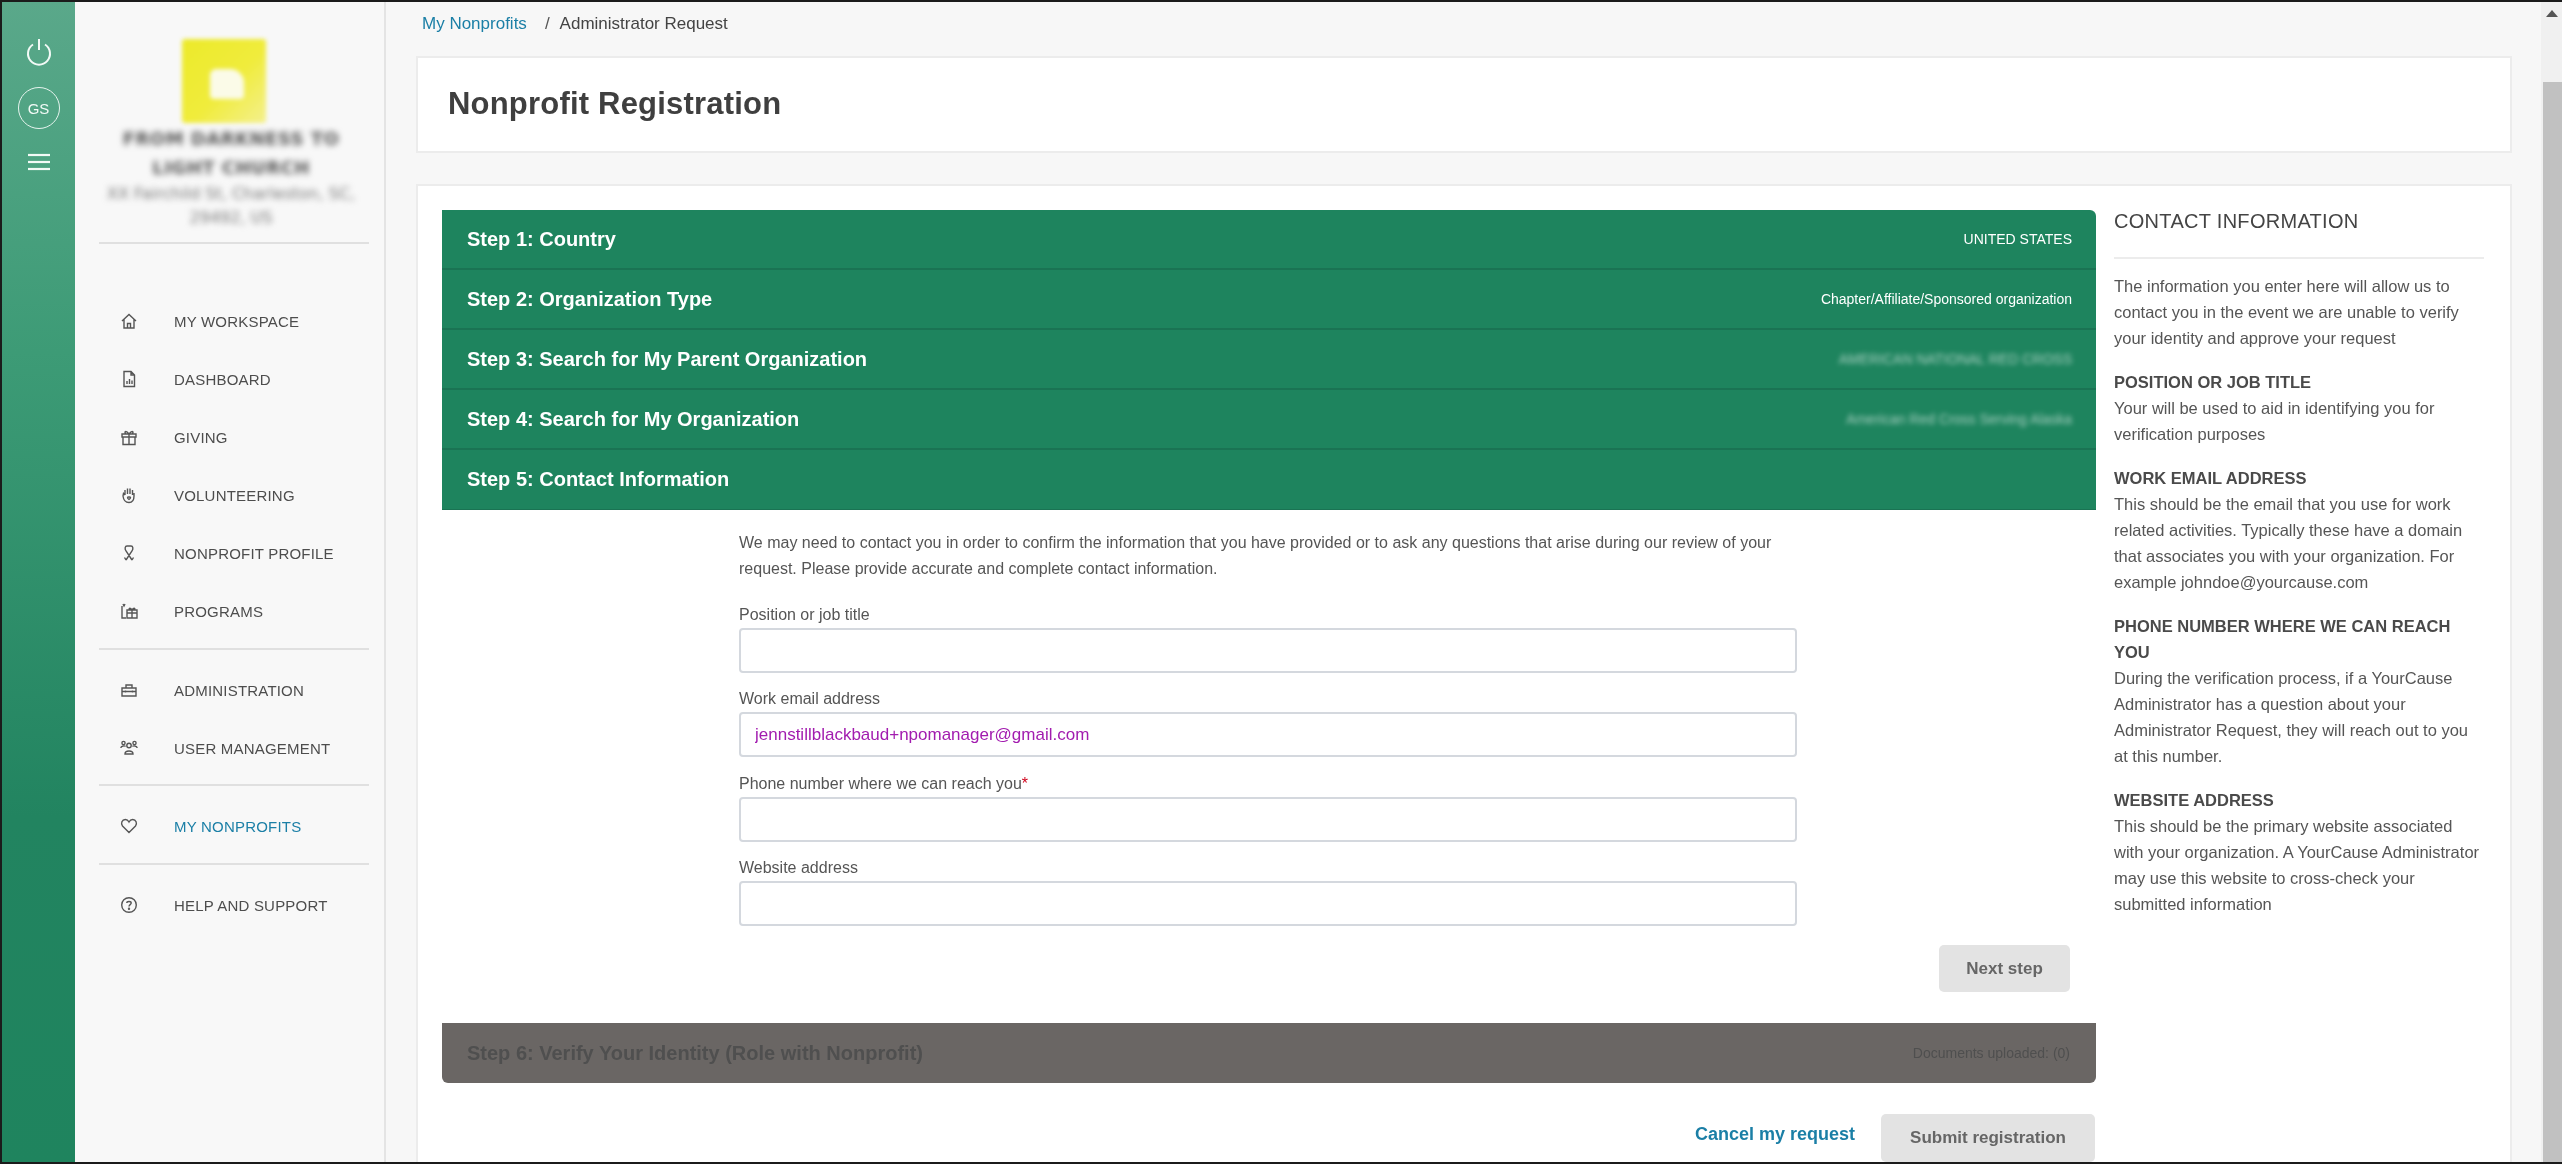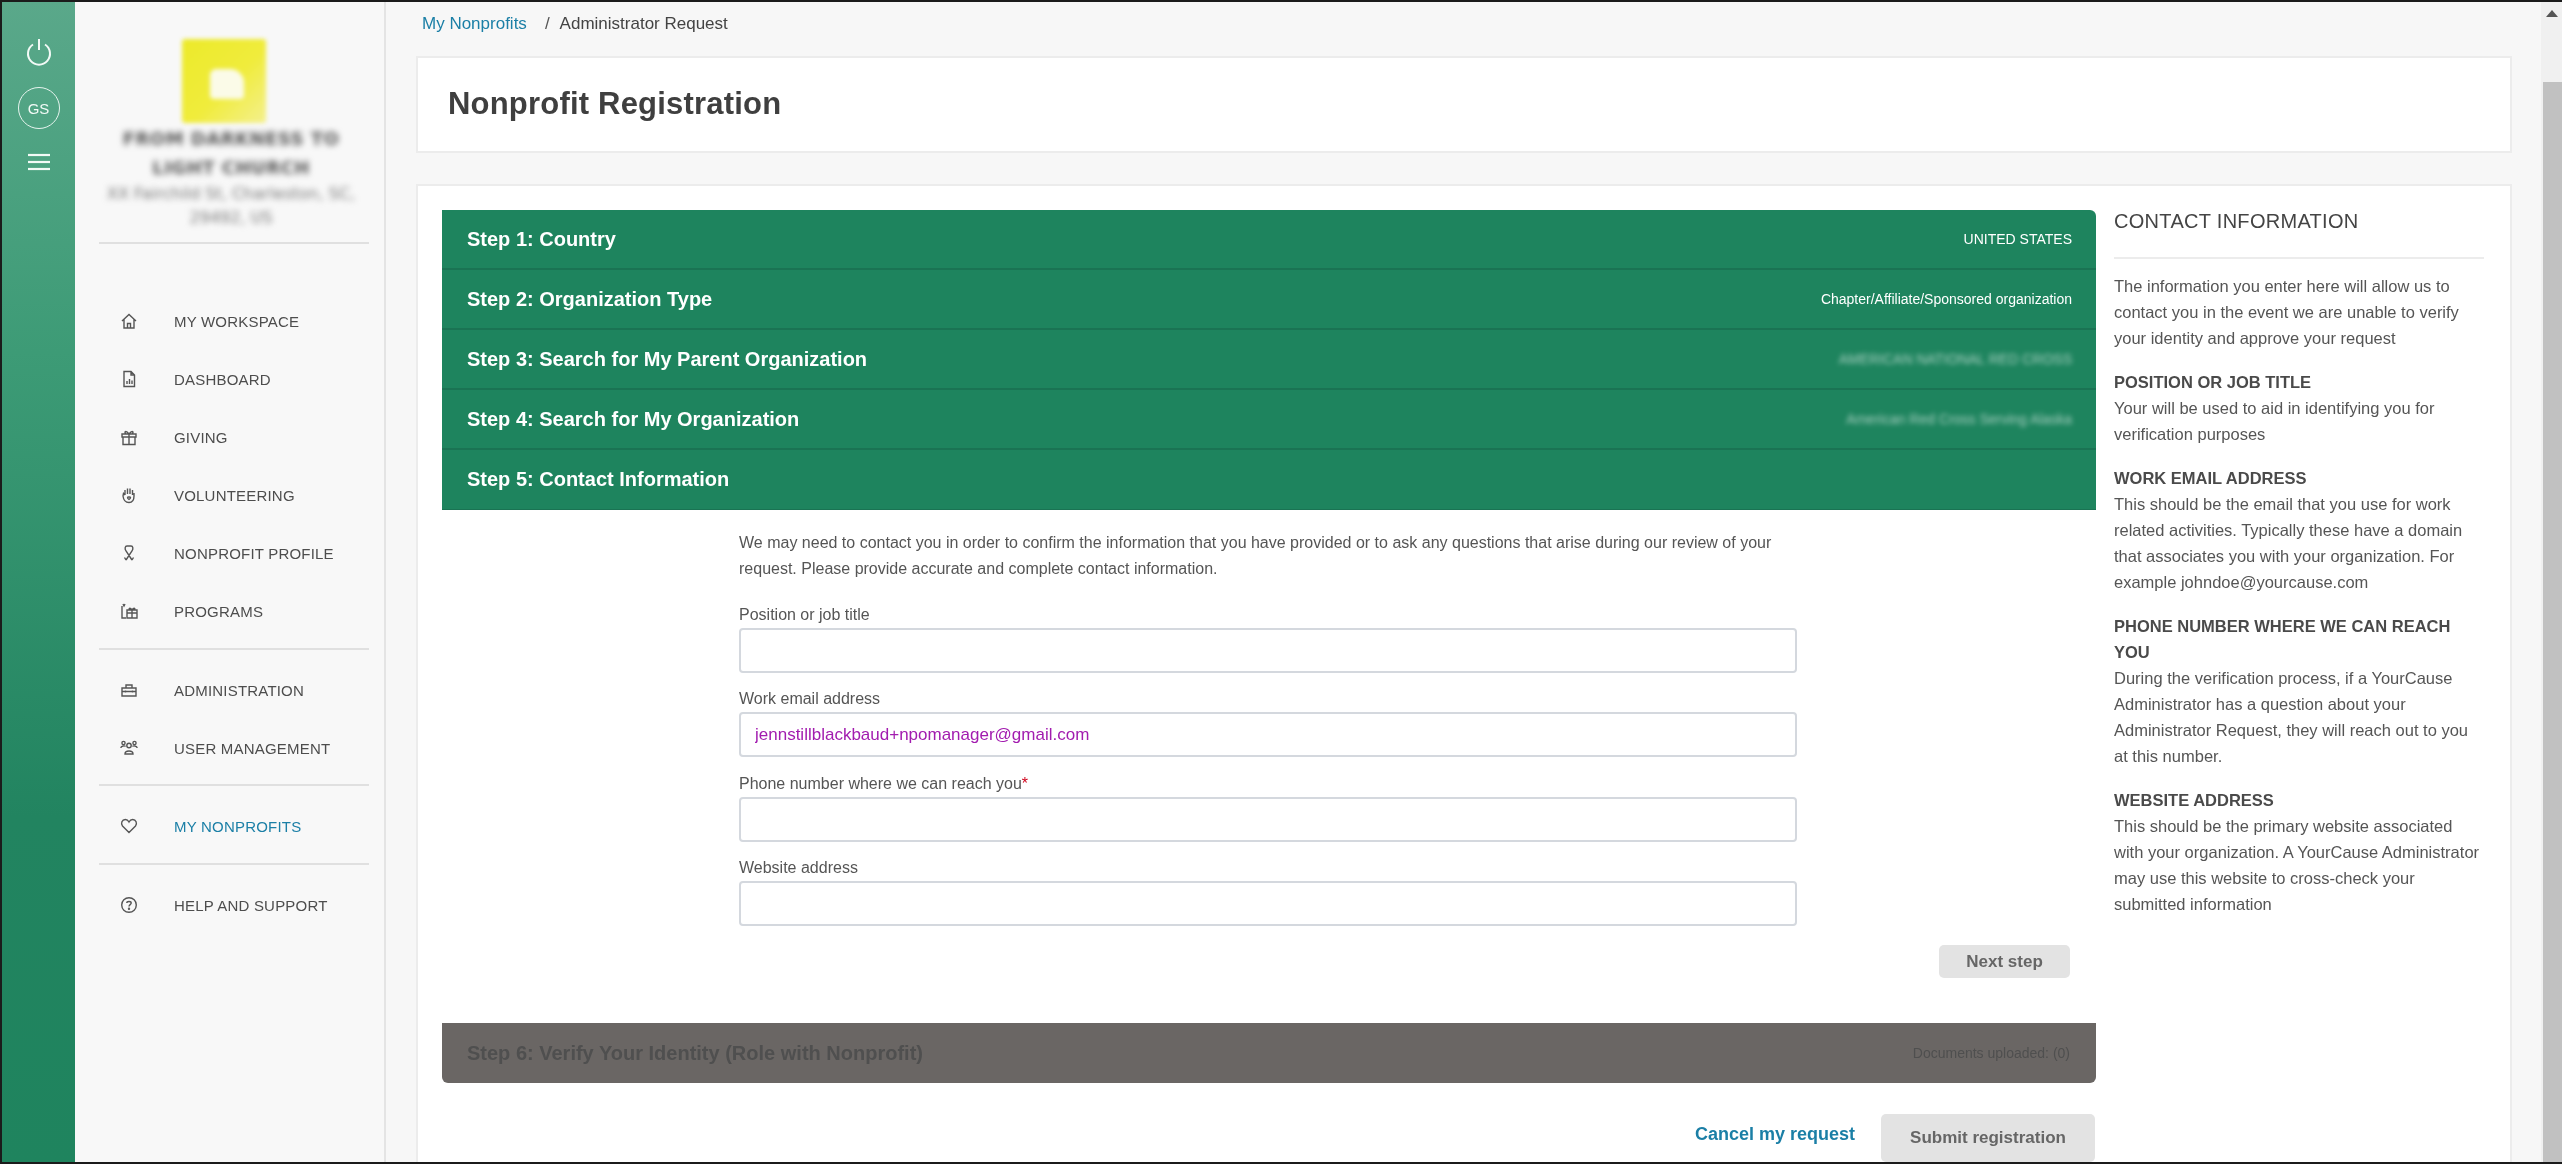--- a/index.html
+++ b/index.html
@@ -45,21 +45,21 @@
   .step-label { color: #fff; font-size: 20px; font-weight: bold; font-family: "Liberation Sans", sans-serif; }
   .step-value { color: #fff; font-size: 14px; font-family: "Liberation Sans", sans-serif; }
   .step-value.blurred { filter: blur(2.5px); opacity: 0.6; }
 
   .intro { position: absolute; left: 737px; top: 528px; width: 1060px; font-size: 16px; line-height: 26px; color: #555; font-family: "Liberation Sans", sans-serif; }
   .field-label { position: absolute; left: 737px; font-size: 16px; color: #555; font-family: "Liberation Sans", sans-serif; }
   .req { color: #d0021b; }
   .field-input { position: absolute; left: 737px; width: 1058px; height: 45px; border: 2px solid #d4d8de; border-radius: 4px; background: #fff; font-size: 17px; padding: 0 14px; color: #a21caf; font-family: "Liberation Sans", sans-serif; outline: none; }
 
   .btn-gray { position: absolute; background: #e3e3e3; border: none; border-radius: 5px; color: #666; font-size: 17px; font-weight: bold; font-family: "Liberation Sans", sans-serif; cursor: pointer; }
-  .next-btn { left: 1937px; top: 943px; width: 131px; height: 33px; }
+  .next-btn { left: 1937px; top: 943px; width: 131px; height: 47px; }
   .submit-btn { left: 1879px; top: 1112px; width: 214px; height: 48px; }
   .cancel-link { position: absolute; left: 1693px; top: 1122px; font-size: 18px; font-weight: bold; color: #1b7fa6; font-family: "Liberation Sans", sans-serif; cursor: pointer; }
 
   .step6 { position: absolute; left: 440px; top: 1021px; width: 1654px; height: 60px; background: #6a6664; border-radius: 0 0 6px 6px; display: flex; align-items: center; justify-content: space-between; padding: 0 26px 0 25px; }
   .step6-label { color: #4f4f4f; font-size: 20px; font-weight: bold; font-family: "Liberation Sans", sans-serif; }
   .step6-value { color: #4f4f4f; font-size: 14px; font-family: "Liberation Sans", sans-serif; }
 
   
   .help { position: absolute; left: 2112px; top: 208px; width: 370px; font-family: "Liberation Sans", sans-serif; color: #555; }
   .help-title { font-size: 20px; color: #444; padding-bottom: 24px; border-bottom: 2px solid #ececec; margin-bottom: 14px; letter-spacing: 0.3px; }

